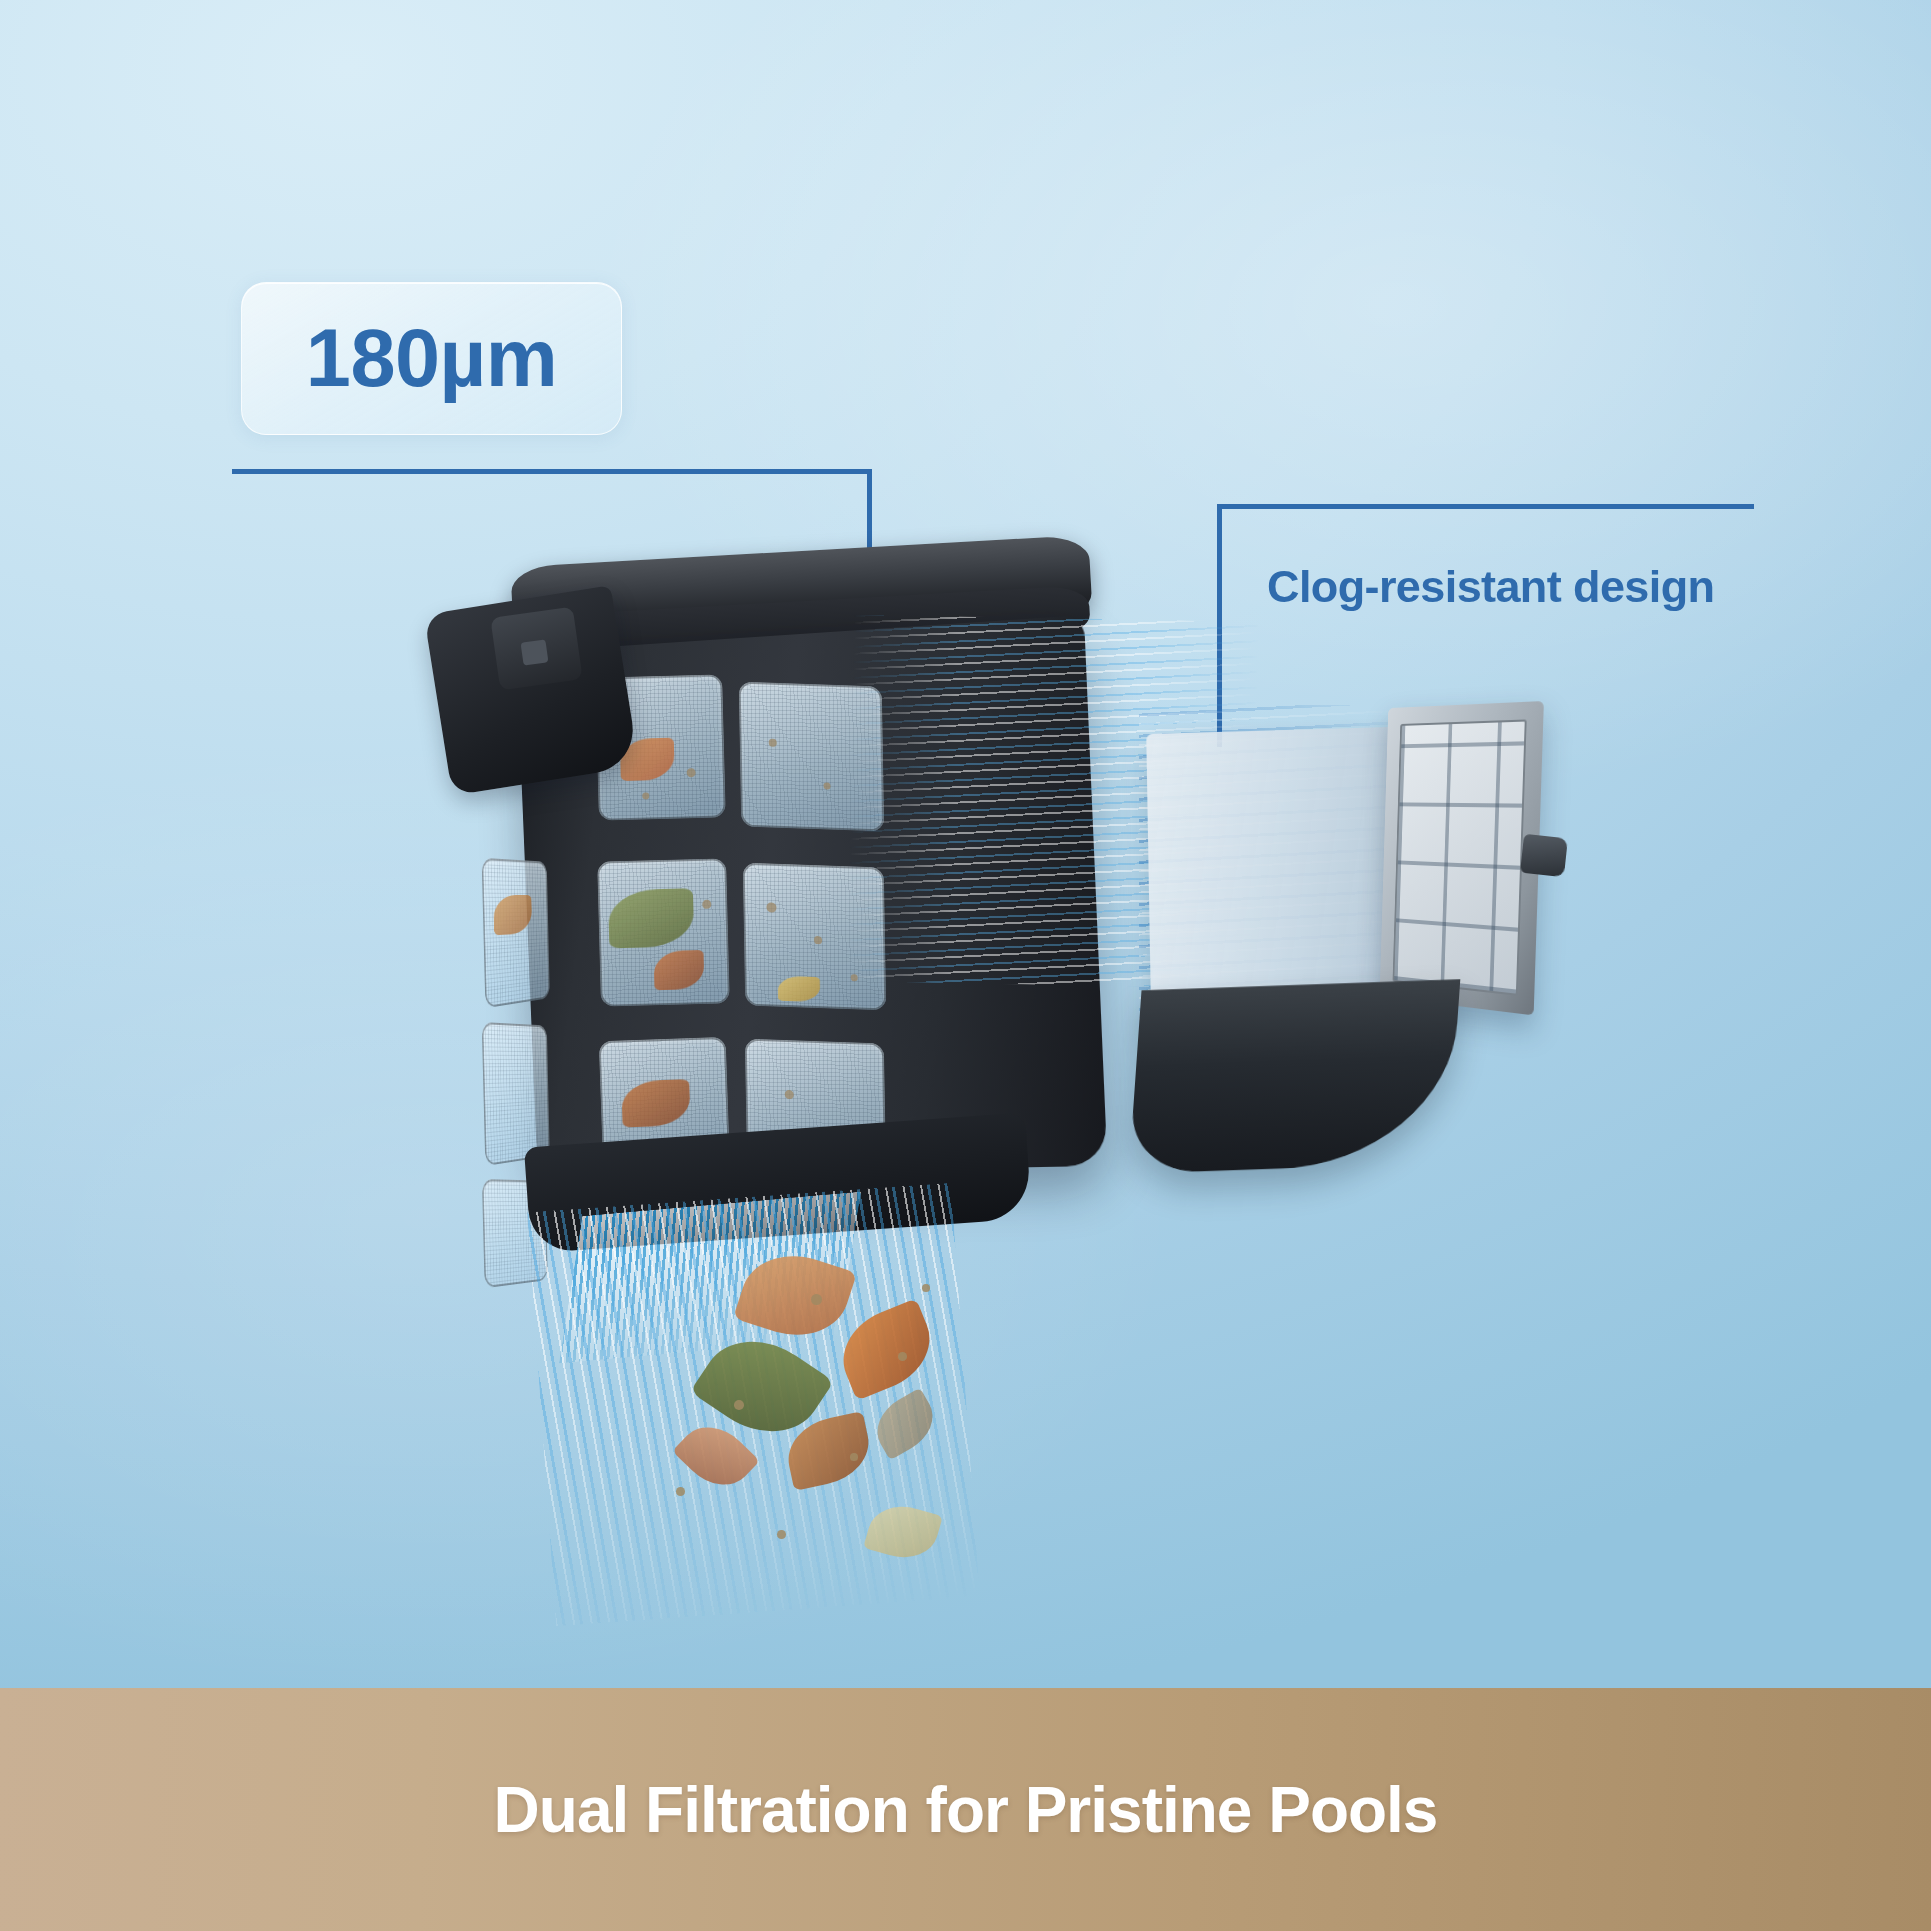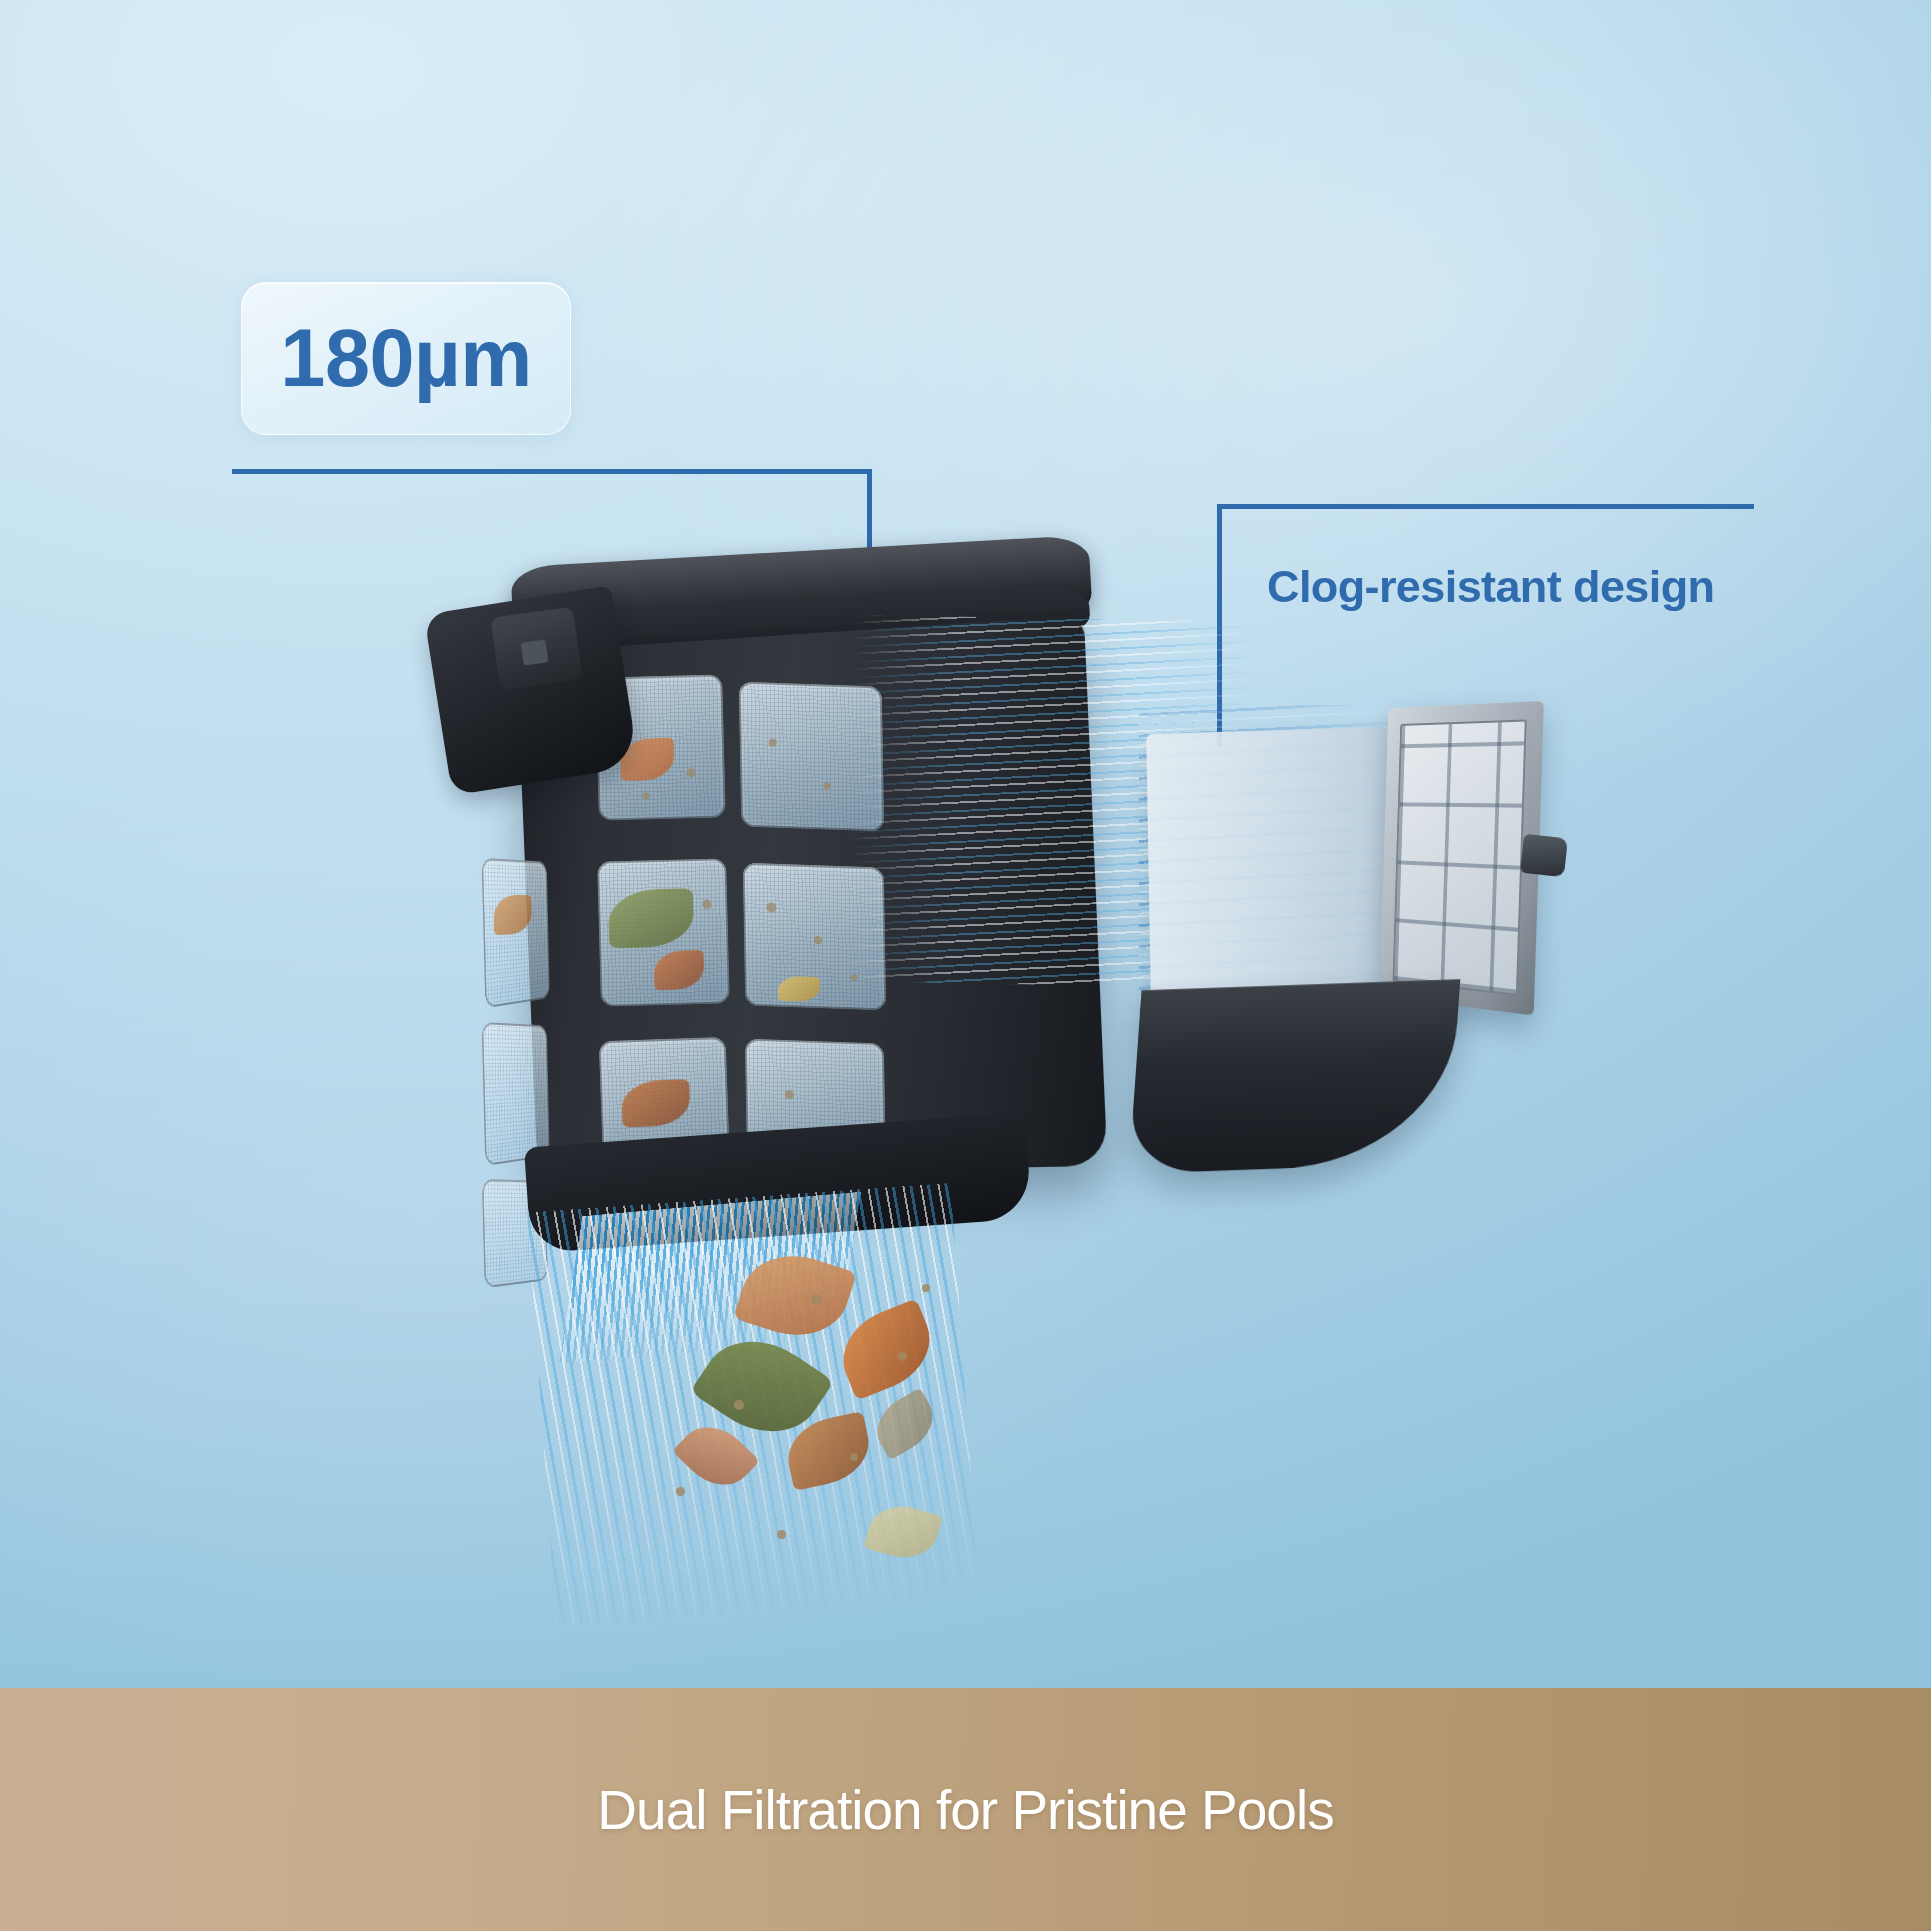--- a/index.html
+++ b/index.html
@@ -28,21 +28,21 @@
 
   
   .badge {
     position:absolute; display:flex; align-items:center; justify-content:center;
     border-radius:25px;
     background:linear-gradient(150deg, rgba(255,255,255,.66) 0%, rgba(244,251,255,.50) 45%, rgba(226,243,252,.40) 100%);
     border:1px solid rgba(255,255,255,.78);
     box-shadow:0 2.9px 17.4px rgba(70,120,165,.10), inset 0 1px 0 rgba(255,255,255,.85);
     color:#2f6bad; font-weight:700; letter-spacing:-0.5px;
   }
-  #badge-180 { left:241px;  top:282px; width:330px; height:153px; font-size:81px; }
+  #badge-180 { left:241px;  top:282px; width:381px; height:153px; font-size:81px; }
   #badge-35L { left:614px;  top:282px; width:236px; height:153px; font-size:81px; }
   #badge-100 { left:1329px; top:299px; width:353px; height:153px; font-size:81px; }
 
   
   .line { position:absolute; background:#2f6bad; }
   #lead-left-h  { left:232px;  top:469px; width:640px; height:4.8px; }
   #lead-left-v  { left:867px;  top:469px; width:4.8px;   height:191px; }
   #lead-right-h { left:1217px; top:504px; width:537px; height:4.8px; }
   #lead-right-v { left:1217px; top:504px; width:4.8px;   height:243px; }
 
@@ -186,21 +186,21 @@
   .fleaf { position:absolute; border-radius:60% 10% 60% 10%; opacity:.92; }
   .fgrit { position:absolute; border-radius:50%; background:#a08a63; opacity:.85; }
 
   
   #banner {
     position:absolute; left:0; top:1688px; width:1931px; height:243px;
     background:linear-gradient(92deg,#c9b094 0%, #c6ad8c 22%, #b89c76 62%, #a88c66 100%);
     display:flex; align-items:center; justify-content:center;
   }
   #banner-title {
-    color:#ffffff; font-size:55px; font-weight:400; letter-spacing:-1px;
+    color:#ffffff; font-size:64px; font-weight:700; letter-spacing:-1px;
     text-shadow:0 1.9px 5.8px rgba(90,66,40,.22); white-space:nowrap;
   }
 </style>
 </head>
 <body>
 
 <div id="stage">
 
   <div class="bg-sky"></div>
   <div class="bg-sheen"></div>

